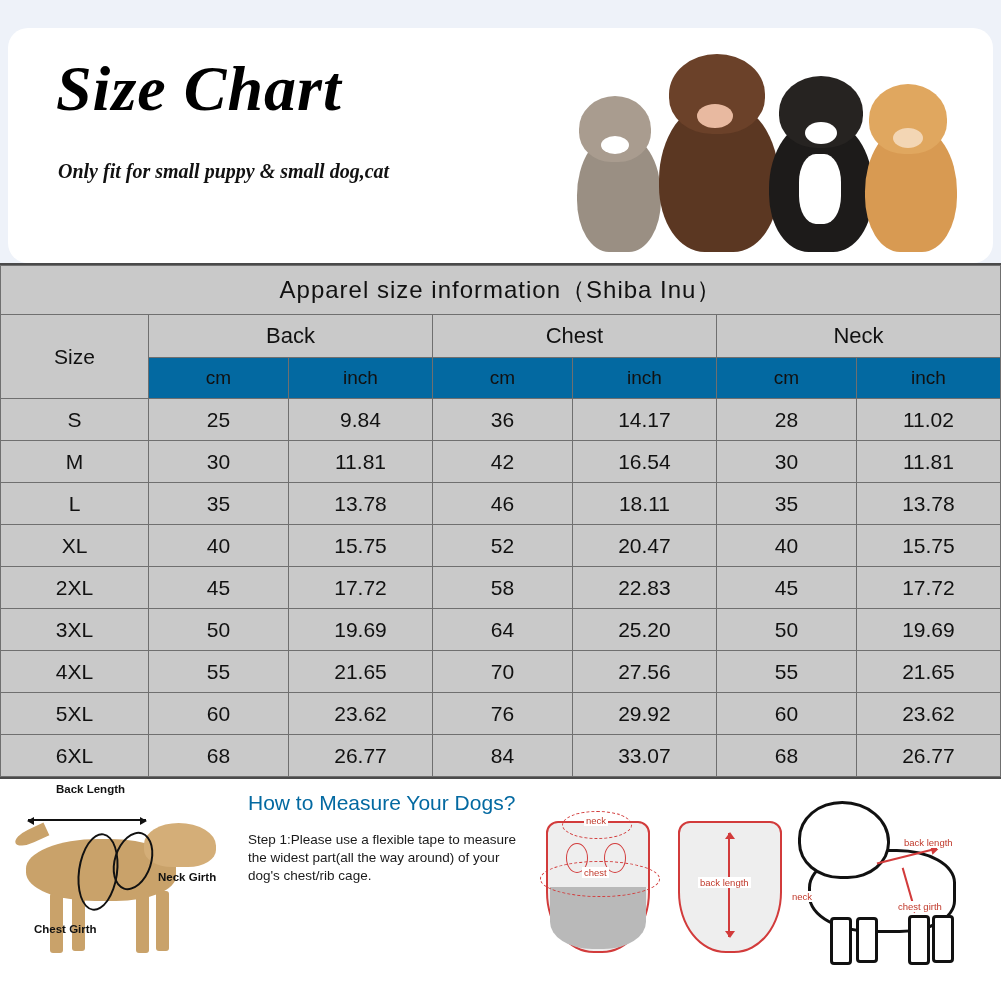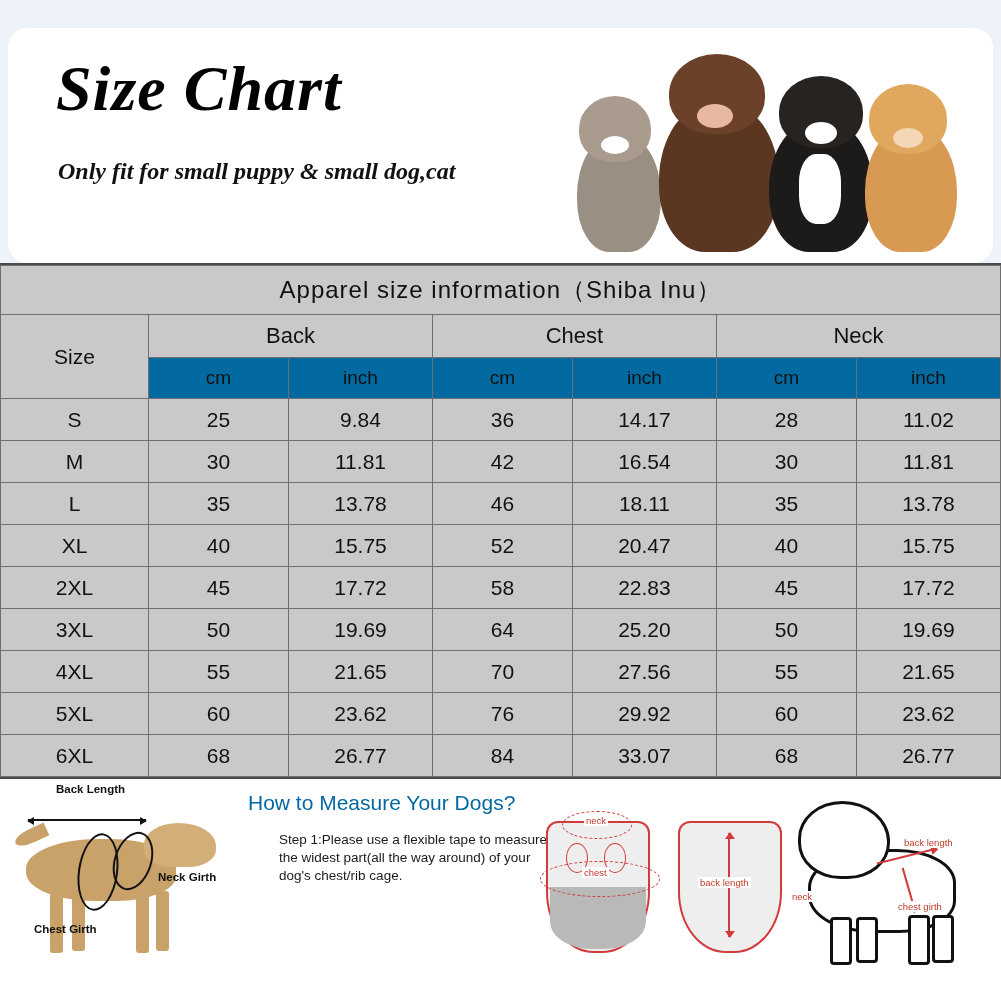--- a/index.html
+++ b/index.html
@@ -53,21 +53,21 @@
     white-space: nowrap;
   }
   .banner-sub {
     position: absolute;
     left: 50px;
     top: 124px;
     width: 430px;
     font-family: "Liberation Serif", serif;
     font-weight: bold;
     font-style: italic;
-    font-size: 24px;
+    font-size: 20px;
     line-height: 38px;
     color: #111;
   }
   
   .pets {
     position: absolute;
     right: 30px;
     top: 8px;
     width: 390px;
     height: 222px;
@@ -209,21 +209,21 @@
     color: #0369a1;
   }
   .how-step {
     position: absolute;
     left: 248px;
     width: 268px;
     font-size: 13.5px;
     line-height: 18px;
     color: #1a1a1a;
   }
-  .how-step1 { top: 52px; margin-left: 31px; }
+  .how-step1 { top: 52px; }
   .how-step2 { top: 128px; }
 
   
   .diagram { position: absolute; }
   .shirt-front {
     left: 540px; top: 26px; width: 120px; height: 160px;
   }
   .shirt-back {
     left: 672px; top: 26px; width: 112px; height: 160px;
   }

